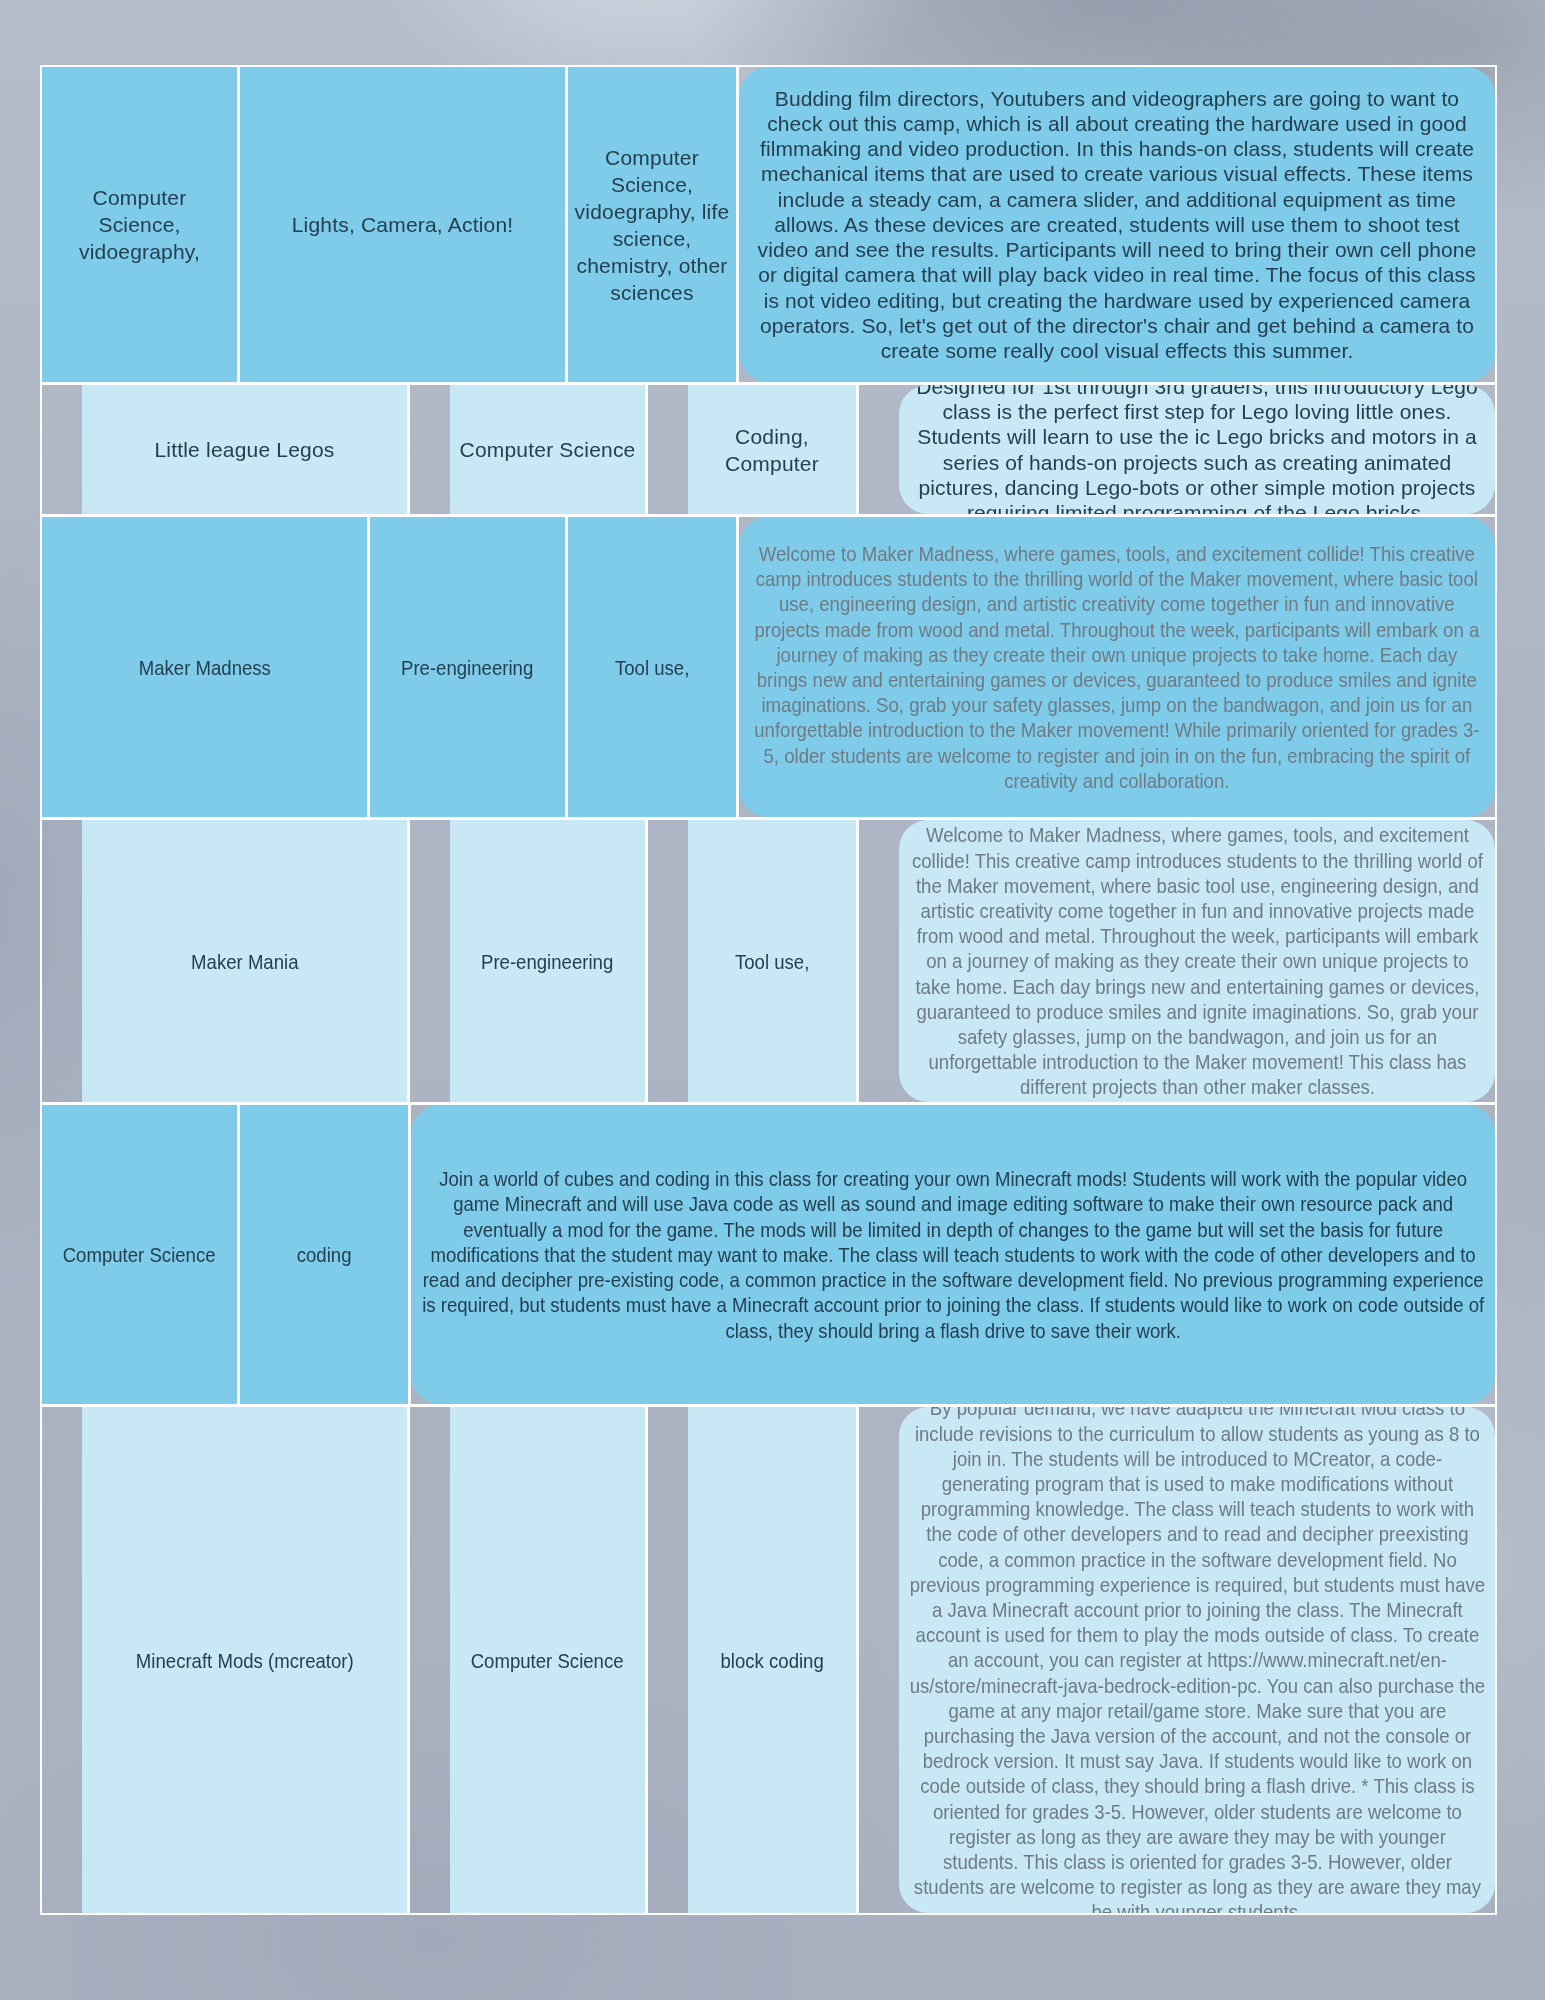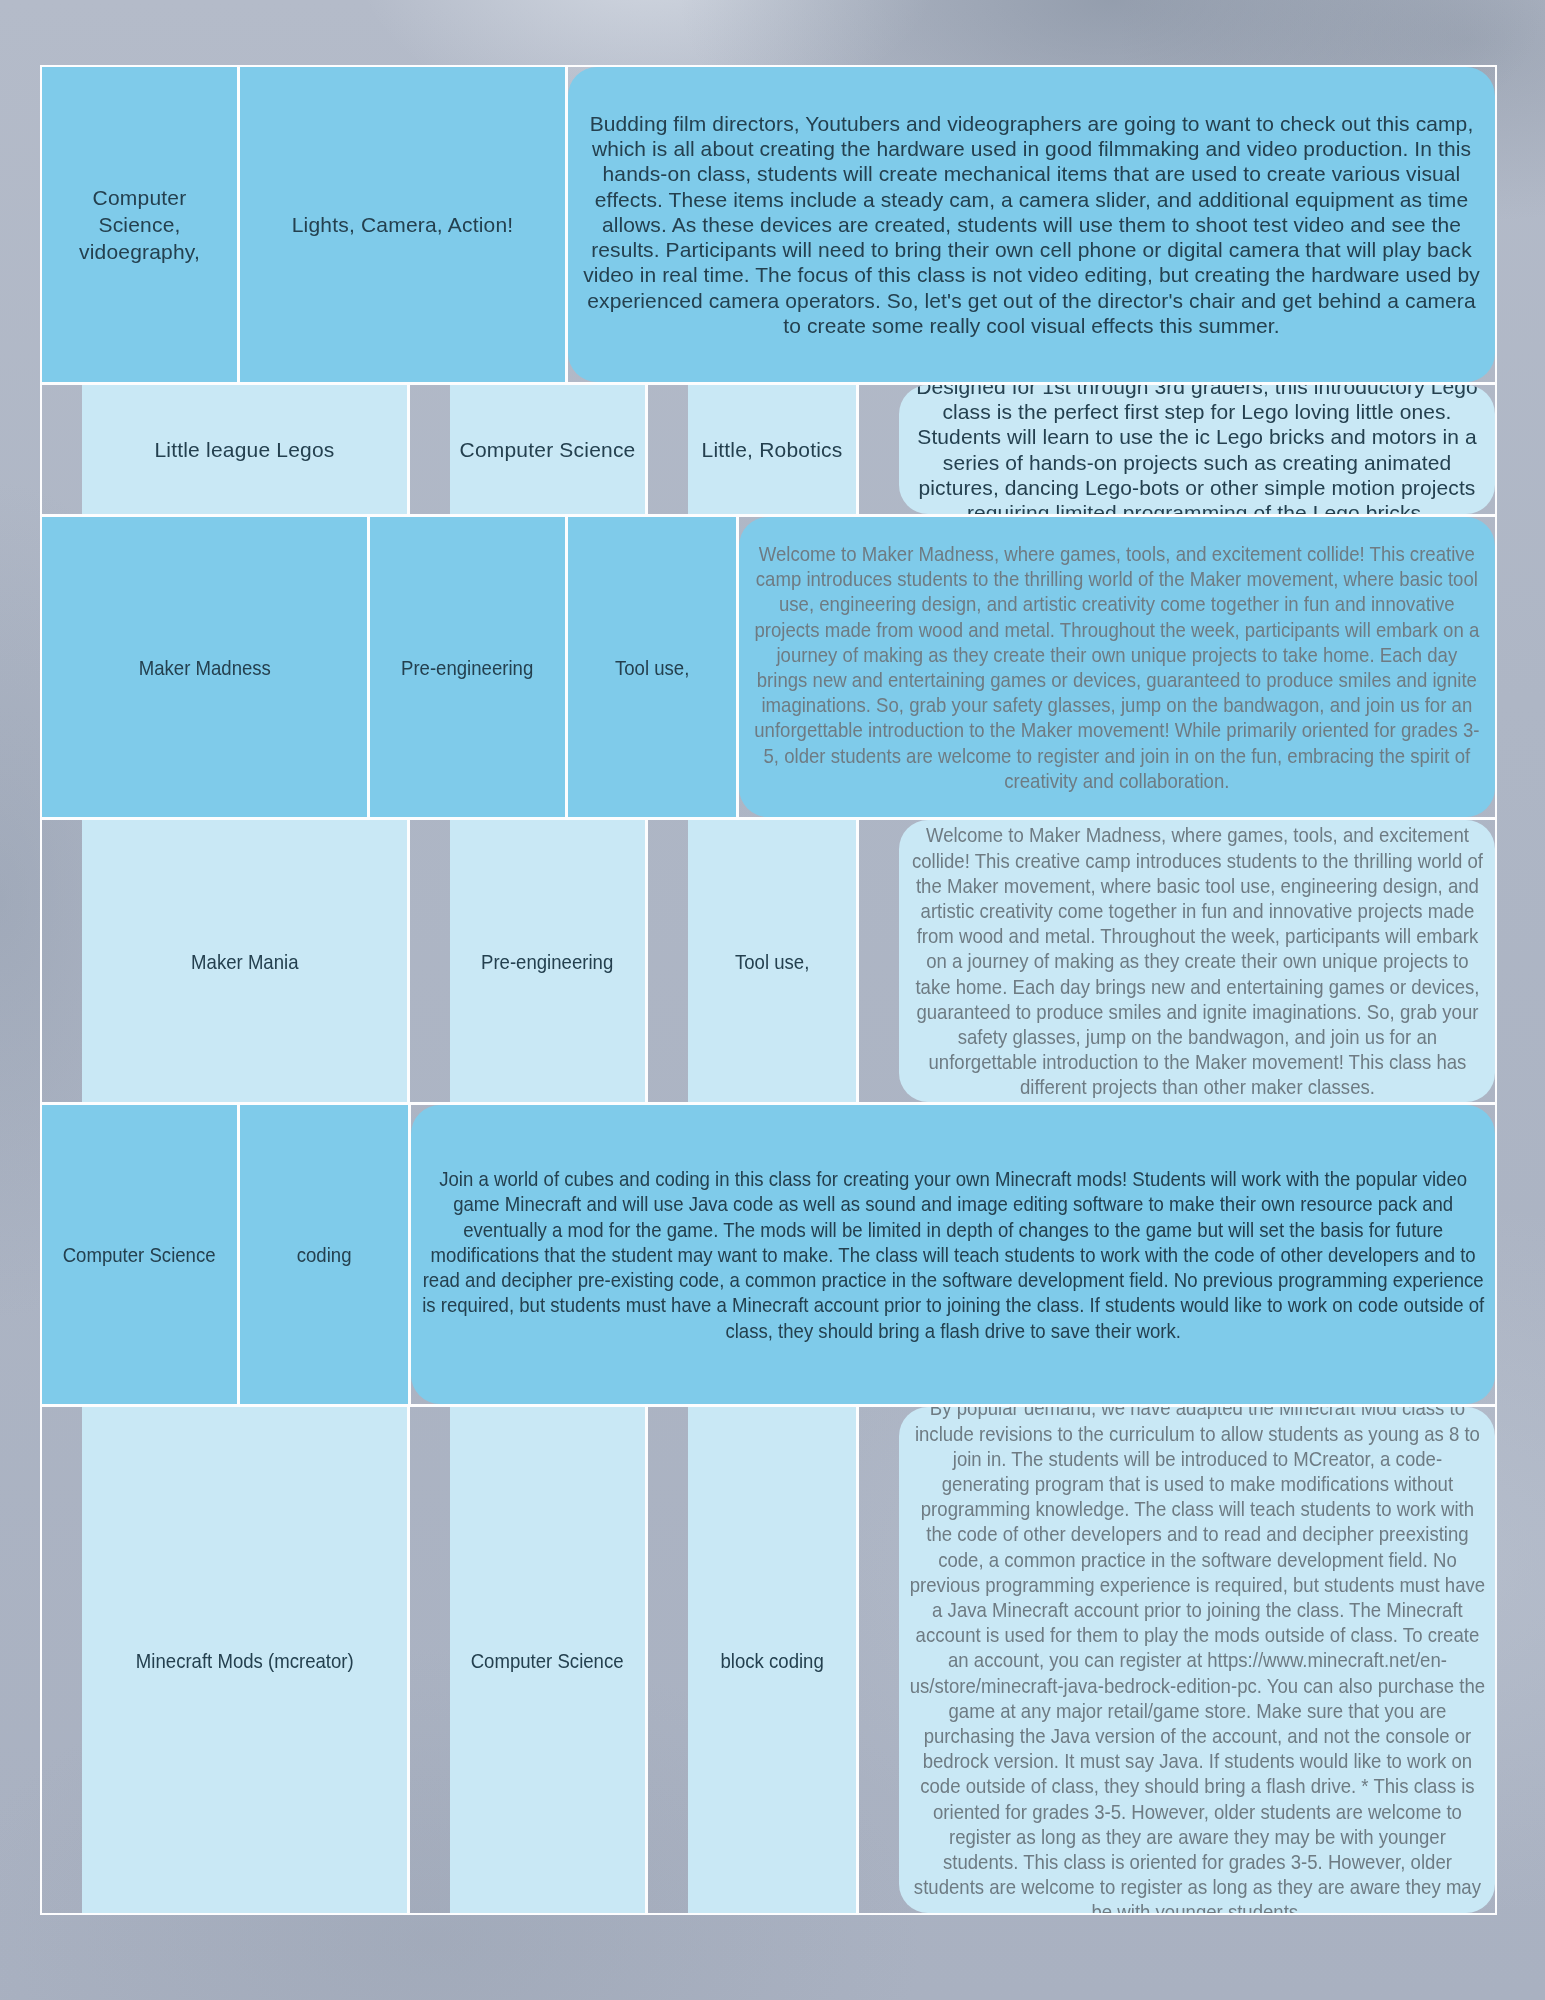--- a/index.html
+++ b/index.html
@@ -49,34 +49,37 @@
 <div class="page">
   <div class="tbl">
 
     <div class="row r-dark h1">
       <div class="cell c2">
         <div class="lbl">Computer Science, vidoegraphy,</div>
       </div>
       <div class="cell c1">
         <div class="lbl">Lights, Camera, Action!</div>
       </div>
+      <div class="cell c3">
+        <div class="lbl">Computer Science, vidoegraphy, life science, chemistry, other sciences</div>
+      </div>
       <div class="cell c4">
         <div class="dsc t-navy">Budding film directors, Youtubers and videographers are going to want to check out this camp, which is all about creating the hardware used in good filmmaking and video production. In this hands-on class, students will create mechanical items that are used to create various visual effects. These items include a steady cam, a camera slider, and additional equipment as time allows. As these devices are created, students will use them to shoot test video and see the results. Participants will need to bring their own cell phone or digital camera that will play back video in real time. The focus of this class is not video editing, but creating the hardware used by experienced camera operators. So, let's get out of the director's chair and get behind a camera to create some really cool visual effects this summer.</div>
       </div>
     </div>
 
     <div class="row r-light h2">
       <div class="cell c1">
         <div class="lbl">Little league Legos</div>
       </div>
       <div class="cell c2">
         <div class="lbl">Computer Science</div>
       </div>
       <div class="cell c3">
-        <div class="lbl">Little, Robotics</div>
+        <div class="lbl">Coding, Computer</div>
       </div>
       <div class="cell c4">
         <div class="dsc t-navy">Designed for 1st through 3rd graders, this introductory Lego class is the perfect first step for Lego loving little ones.  Students will learn to use the ic Lego bricks and motors in a series of hands-on projects such as creating animated pictures, dancing Lego-bots or other simple motion projects requiring limited programming of the Lego bricks.</div>
       </div>
     </div>
 
     <div class="row r-dark h3">
       <div class="cell c1">
         <div class="lbl cd">Maker Madness</div>
       </div>

